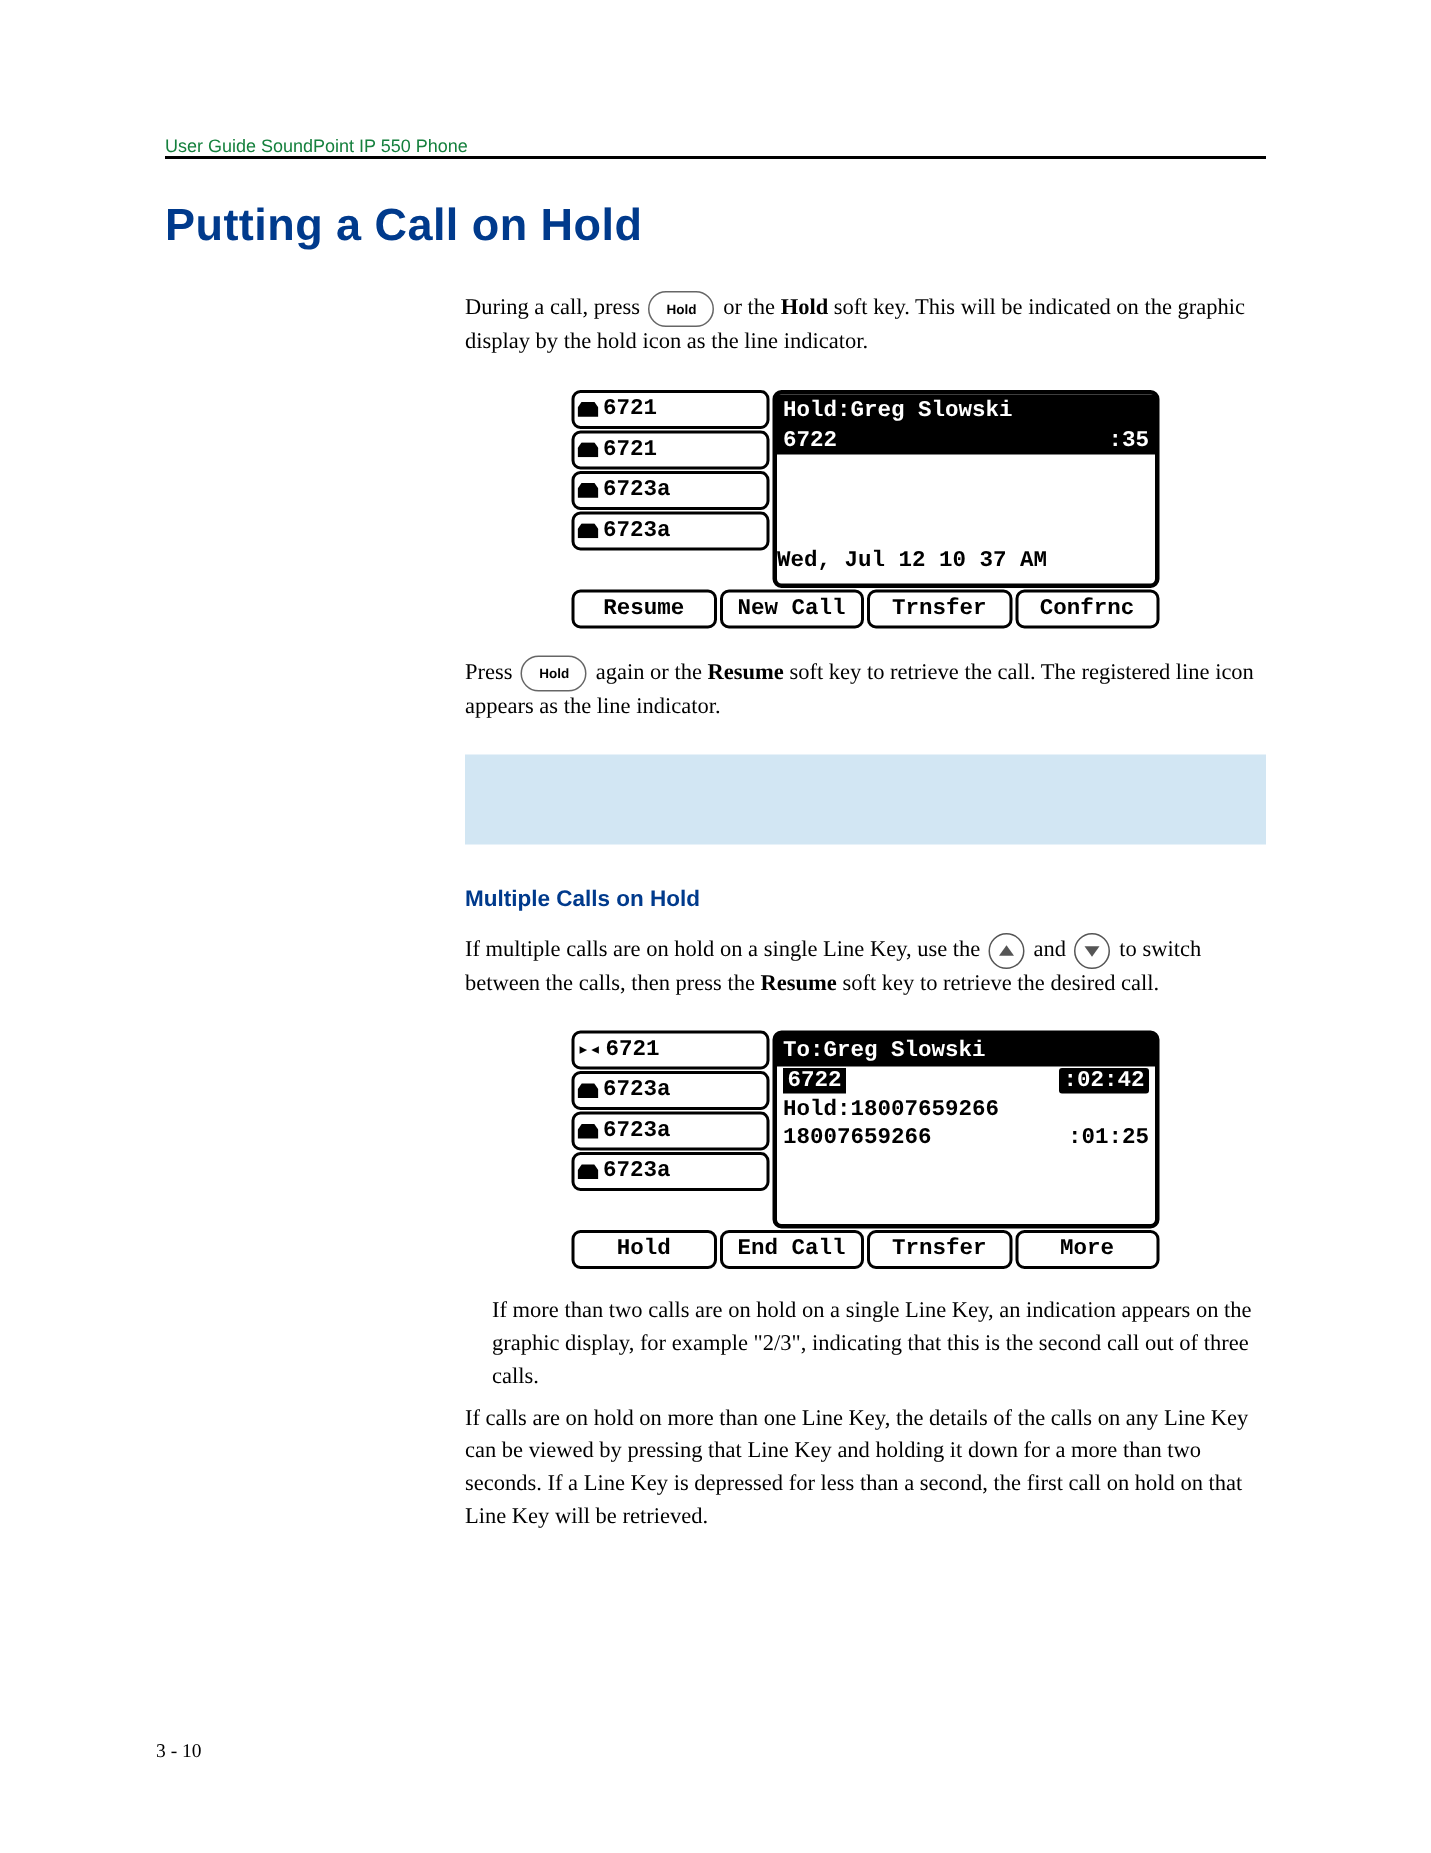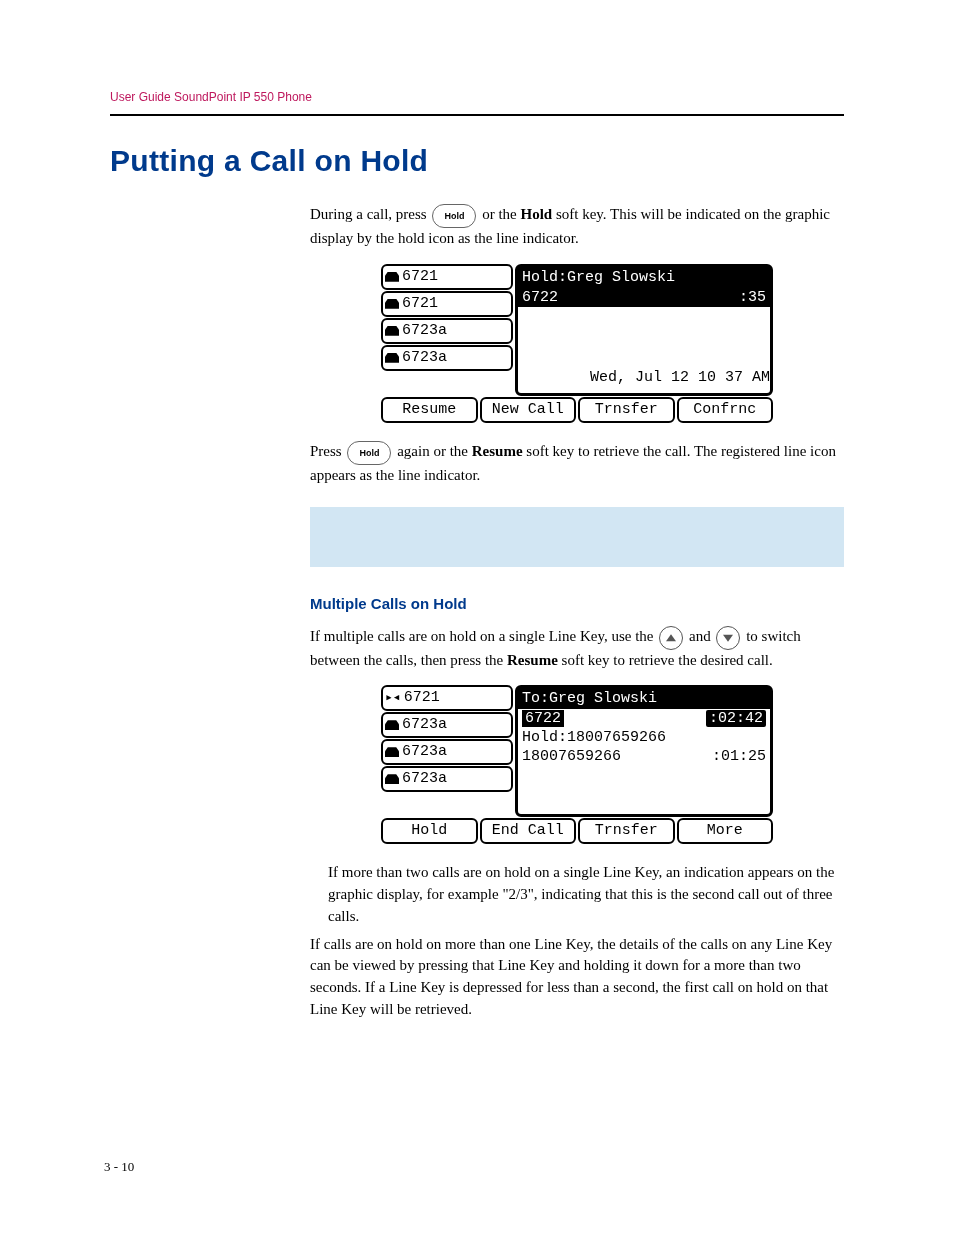--- a/index.html
+++ b/index.html
@@ -12,22 +12,22 @@
   }
   .page {
     padding: 90px 110px 60px 110px;
     position: relative;
     box-sizing: border-box;
     min-height: 1235px;
   }
   .header-running {
     font-family: Arial, Helvetica, sans-serif;
     font-size: 12px;
-    color: #be185d;
-    margin-bottom: 10px;
+    color: #15803d;
+    margin-bottom: 0;
   }
   .header-rule {
     border: none;
     border-top: 2px solid #000;
     margin: 0 0 28px 0;
   }
   h1.section-title {
     font-family: Arial, Helvetica, sans-serif;
     font-weight: bold;
     font-size: 30px;
@@ -101,23 +101,23 @@
     color: #003a8c;
     margin: 28px 0 14px 0;
   }
   .note-box {
     background: #d2e6f3;
     height: 60px;
     margin: 20px 0 18px 0;
   }
   .lcd {
     font-family: "Lucida Console", Monaco, "Courier New", monospace;
-    font-weight: normal;
+    font-weight: bold;
     width: 392px;
-    margin: 8px auto 18px auto;
+    margin: 20px auto 18px auto;
   }
   .lcd-top {
     display: flex;
   }
   .lcd-lines {
     width: 132px;
   }
   .lcd-line-btn {
     border: 2px solid #000;
     border-radius: 6px;
@@ -168,21 +168,21 @@
     padding: 1px 4px;
     display: flex;
     justify-content: space-between;
     color: #000;
   }
   .lcd-row-inv {
     background: #000;
     color: #fff;
   }
   .lcd-datetime {
-    text-align: right;
+    text-align: left;
     font-size: 15px;
     padding: 6px 0 4px 0;
   }
   .lcd-soft-row {
     display: flex;
     gap: 2px;
     margin-top: 1px;
   }
   .lcd-soft {
     flex: 1;

